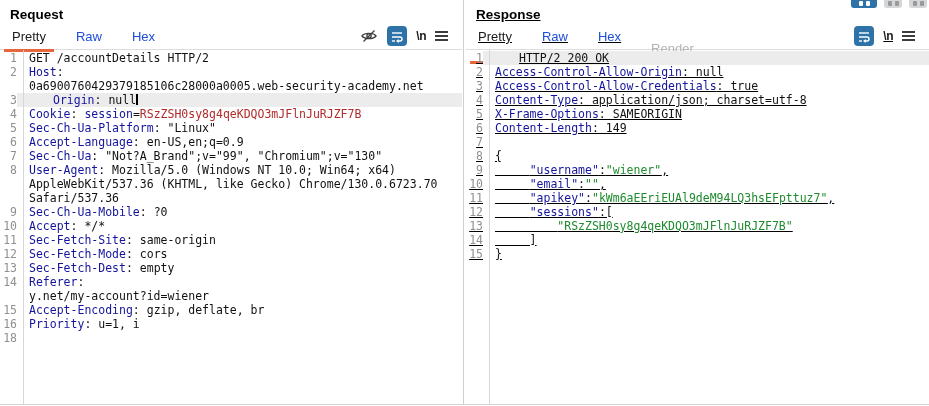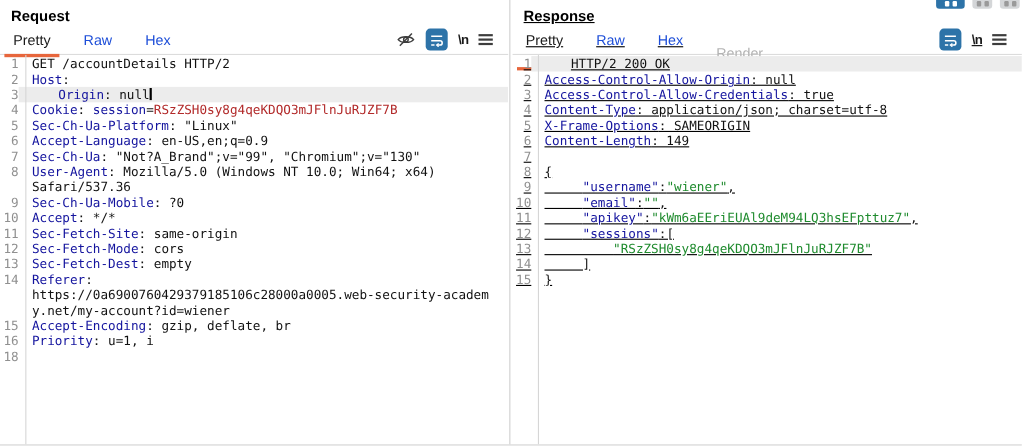--- a/index.html
+++ b/index.html
@@ -89,20 +89,24 @@
     </div>
     <div class="code">
         <div class="row">
           <span class="ln">1</span>
           <span class="txt"><span class="c-p">GET /accountDetails HTTP/2</span></span>
         </div>
         <div class="row">
           <span class="ln">2</span>
           <span class="txt"><span class="c-k">Host</span><span class="c-p">:</span></span>
         </div>
+        <div class="row">
+          <span class="ln"></span>
+          <span class="txt"><span class="c-p">0a6900760429379185106c28000a0005.web-security-academy.net</span></span>
+        </div>
         <div class="row hl">
           <span class="ln">3</span>
           <span class="txt"><span class="c-k">Origin</span><span class="c-p">: null</span><span class="caret"></span></span>
         </div>
         <div class="row">
           <span class="ln">4</span>
           <span class="txt"><span class="c-k">Cookie</span><span class="c-p">: </span><span class="c-k">session</span><span class="c-p">=</span><span class="c-r">RSzZSH0sy8g4qeKDQO3mJFlnJuRJZF7B</span></span>
         </div>
         <div class="row">
           <span class="ln">5</span>
@@ -115,20 +119,24 @@
         <div class="row">
           <span class="ln">7</span>
           <span class="txt"><span class="c-k">Sec-Ch-Ua</span><span class="c-p">: "Not?A_Brand";v="99", "Chromium";v="130"</span></span>
         </div>
         <div class="row">
           <span class="ln">8</span>
           <span class="txt"><span class="c-k">User-Agent</span><span class="c-p">: Mozilla/5.0 (Windows NT 10.0; Win64; x64)</span></span>
         </div>
         <div class="row">
           <span class="ln"></span>
+          <span class="txt"><span class="c-p">AppleWebKit/537.36 (KHTML, like Gecko) Chrome/130.0.6723.70</span></span>
+        </div>
+        <div class="row">
+          <span class="ln"></span>
           <span class="txt"><span class="c-p">Safari/537.36</span></span>
         </div>
         <div class="row">
           <span class="ln">9</span>
           <span class="txt"><span class="c-k">Sec-Ch-Ua-Mobile</span><span class="c-p">: ?0</span></span>
         </div>
         <div class="row">
           <span class="ln">10</span>
           <span class="txt"><span class="c-k">Accept</span><span class="c-p">: */*</span></span>
         </div>
@@ -140,24 +148,20 @@
           <span class="ln">12</span>
           <span class="txt"><span class="c-k">Sec-Fetch-Mode</span><span class="c-p">: cors</span></span>
         </div>
         <div class="row">
           <span class="ln">13</span>
           <span class="txt"><span class="c-k">Sec-Fetch-Dest</span><span class="c-p">: empty</span></span>
         </div>
         <div class="row">
           <span class="ln">14</span>
           <span class="txt"><span class="c-k">Referer</span><span class="c-p">:</span></span>
-        </div>
-        <div class="row">
-          <span class="ln"></span>
-          <span class="txt"><span class="c-p">https://0a6900760429379185106c28000a0005.web-security-academ</span></span>
         </div>
         <div class="row">
           <span class="ln"></span>
           <span class="txt"><span class="c-p">y.net/my-account?id=wiener</span></span>
         </div>
         <div class="row">
           <span class="ln">15</span>
           <span class="txt"><span class="c-k">Accept-Encoding</span><span class="c-p">: gzip, deflate, br</span></span>
         </div>
         <div class="row">

